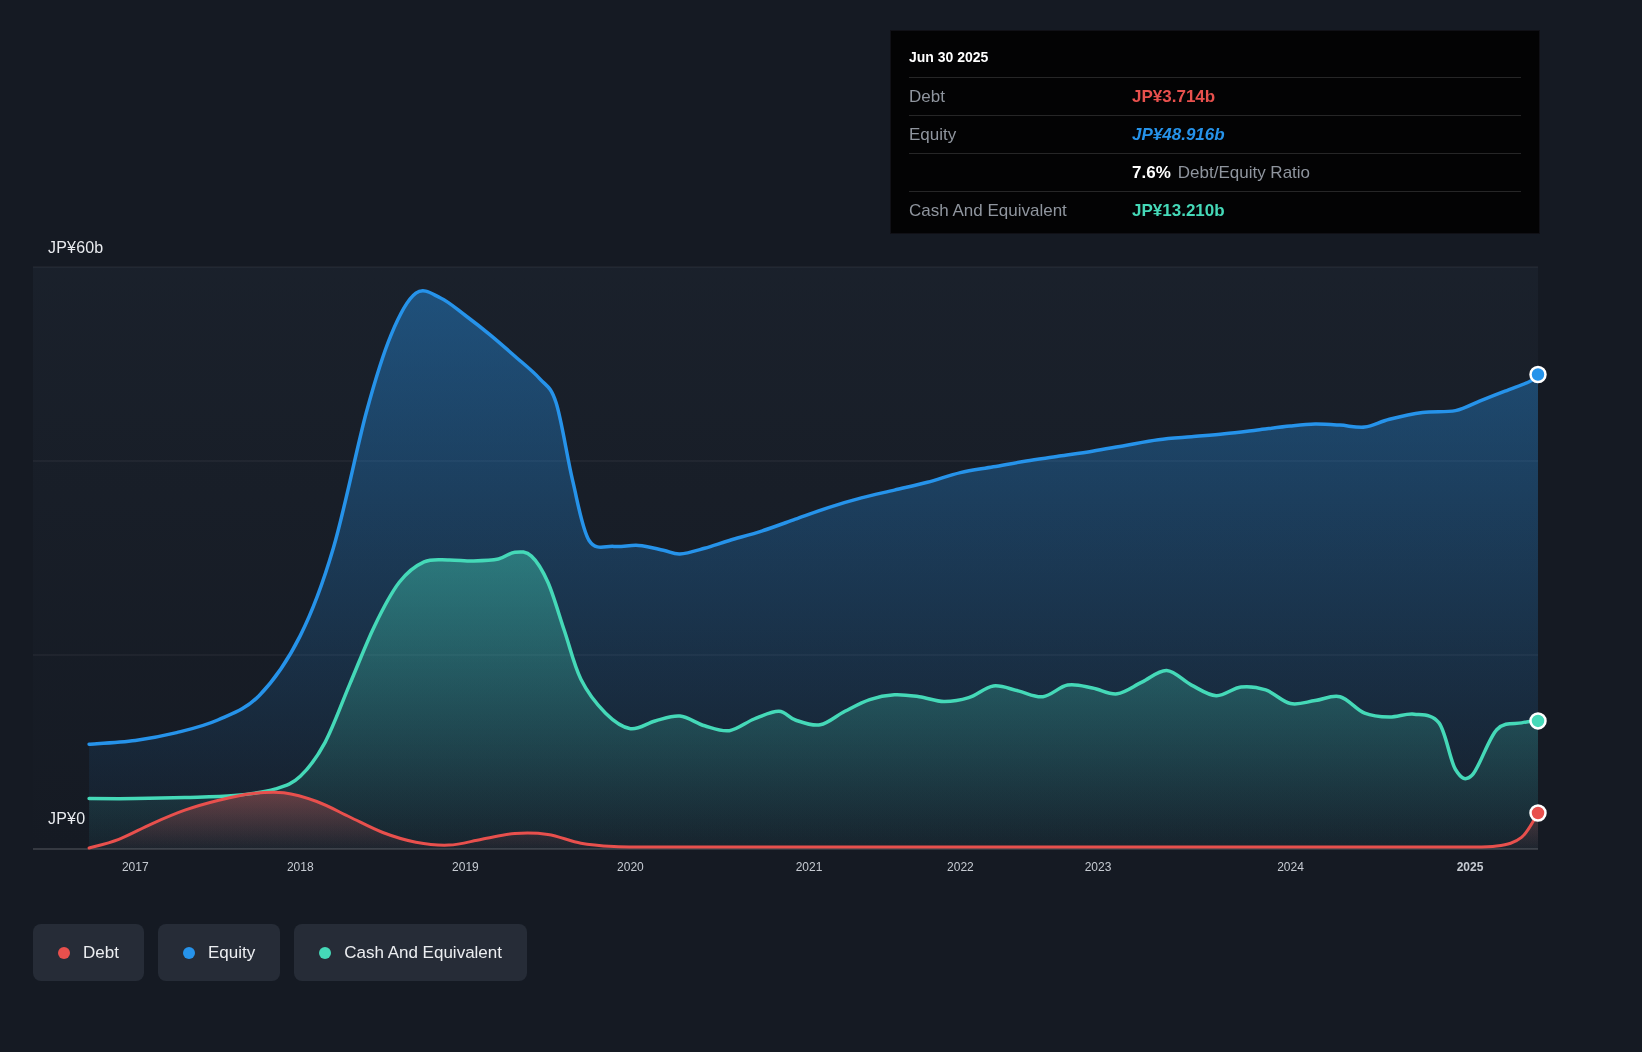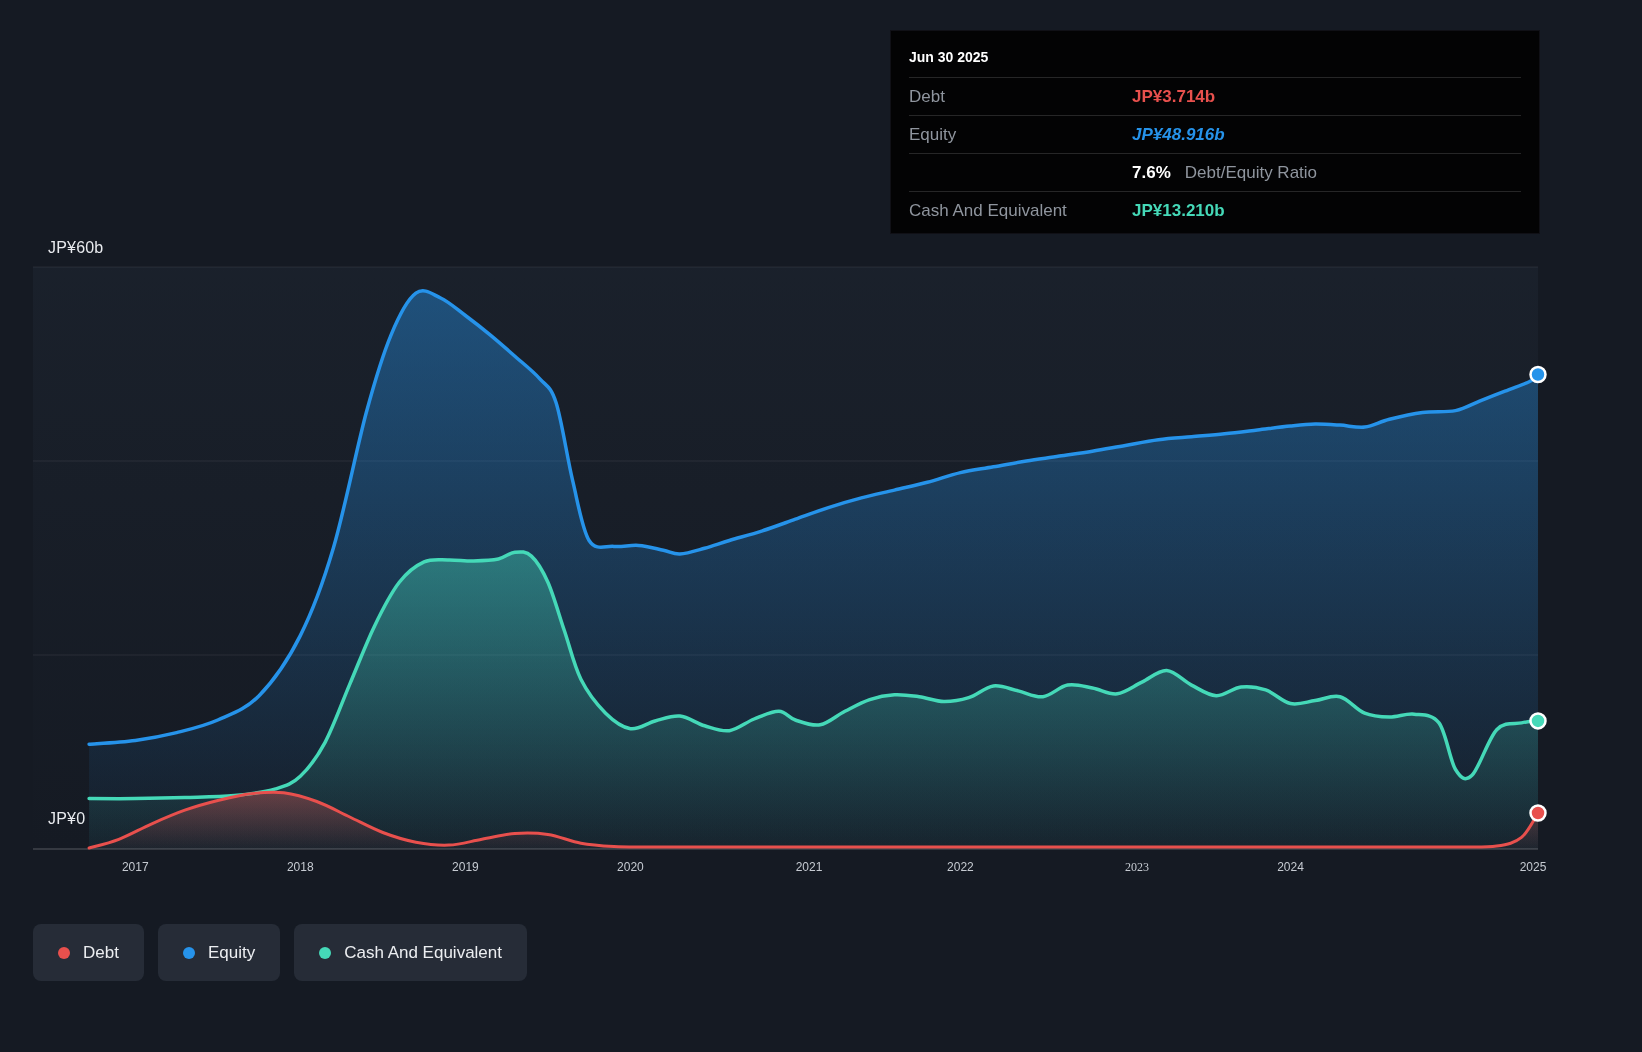--- a/index.html
+++ b/index.html
@@ -33,21 +33,21 @@
     display:flex;align-items:center;height:37px;
     border-top:1px solid rgba(255,255,255,0.14);
     font-size:17px;
   }
   .t-label{width:223px;color:#8f959e;flex:none;}
   .t-value{font-weight:700;}
   .val-debt{color:var(--debt);}
   .val-equity{color:var(--equity);font-style:italic;}
   .val-cash{color:var(--cash);}
   .t-ratio-bold{color:#ffffff;font-weight:700;}
-  .t-ratio-rest{color:#8f959e;font-weight:400;margin-left:14px;}
+  .t-ratio-rest{color:#8f959e;font-weight:400;margin-left:7px;}
 
   #legend{position:absolute;left:33px;top:924px;display:flex;gap:14px;z-index:4;}
   .legend-item{
     display:flex;align-items:center;height:57px;padding:0 25px;
     background:#262c37;border-radius:8px;color:#eceef1;font-size:17px;
     cursor:pointer;user-select:none;
   }
   .legend-dot{width:12px;height:12px;border-radius:50%;margin-right:13px;flex:none;}
 </style>
 </head>
@@ -93,23 +93,23 @@
   <div class="ylabel top">JP¥60b</div>
   <div class="ylabel zero">JP¥0</div>
 
   <div id="xlabels">
       <span class="xlabel" style="left: 135.3px;">2017</span>
       <span class="xlabel" style="left: 300.3px;">2018</span>
       <span class="xlabel" style="left: 465.4px;">2019</span>
       <span class="xlabel" style="left: 630.4px;">2020</span>
       <span class="xlabel" style="left: 809px;">2021</span>
       <span class="xlabel" style="left: 960.4px;">2022</span>
-      <span class="xlabel" style="left: 1137px; font-family: Liberation Serif, serif;">2023</span>
+      <span class="xlabel" style="left: 1098px;">2023</span>
       <span class="xlabel" style="left: 1290.5px;">2024</span>
-      <span class="xlabel" style="left: 1533px;">2025</span>
+      <span class="xlabel" style="left: 1470px; font-weight: bold;">2025</span>
     </div>
 
   <div class="tooltip">
     <div class="t-title">Jun 30 2025</div>
     <div class="t-row">
       <span class="t-label">Debt</span>
       <span class="t-value val-debt">JP¥3.714b</span>
     </div>
     <div class="t-row">
       <span class="t-label">Equity</span>

